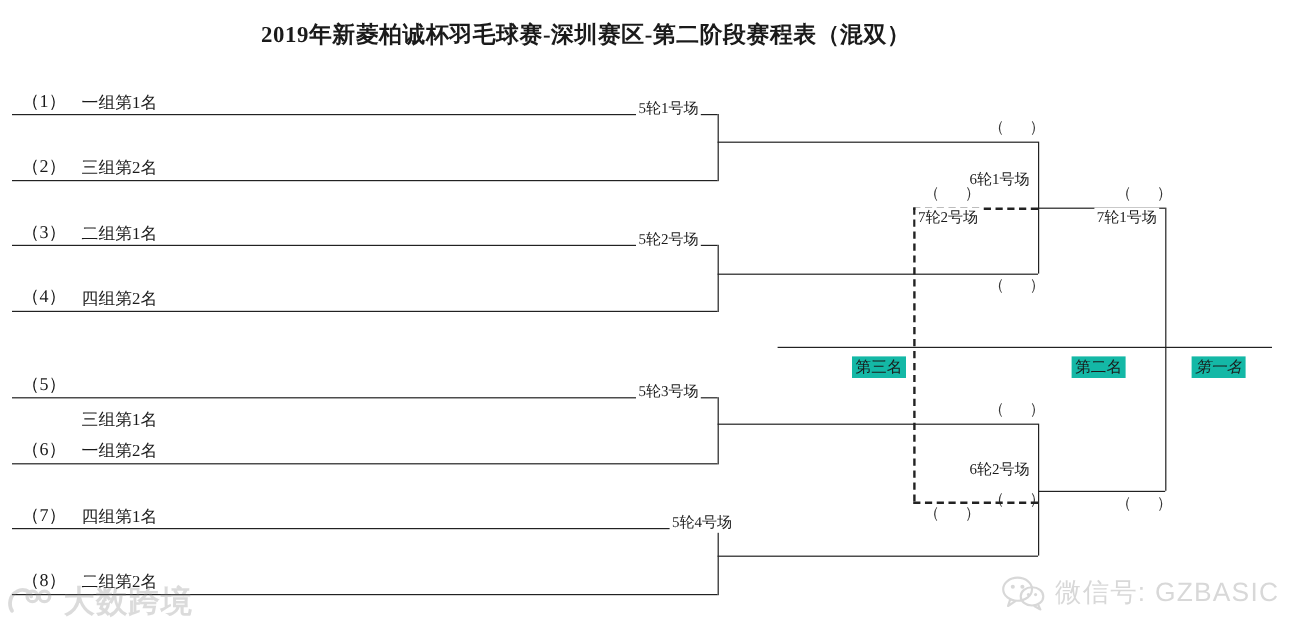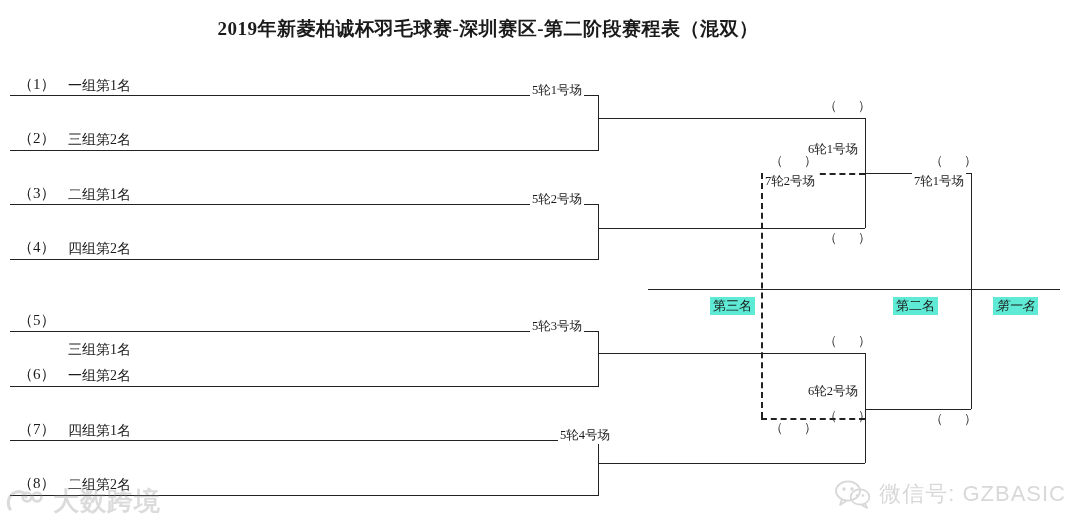--- a/index.html
+++ b/index.html
@@ -79,21 +79,21 @@
     position: absolute;
     font-size: 13px;
     white-space: nowrap;
     letter-spacing: 4px;
     color: #333;
   }
   .rank-label {
     position: absolute;
     font-size: 13px;
     white-space: nowrap;
-    background: #5eead4;
+    background: #14b8a6;
     padding: 0 3px;
   }
 
   
   .wm {
     position: absolute;
     display: flex;
     align-items: center;
     gap: 7px;
     pointer-events: none;

